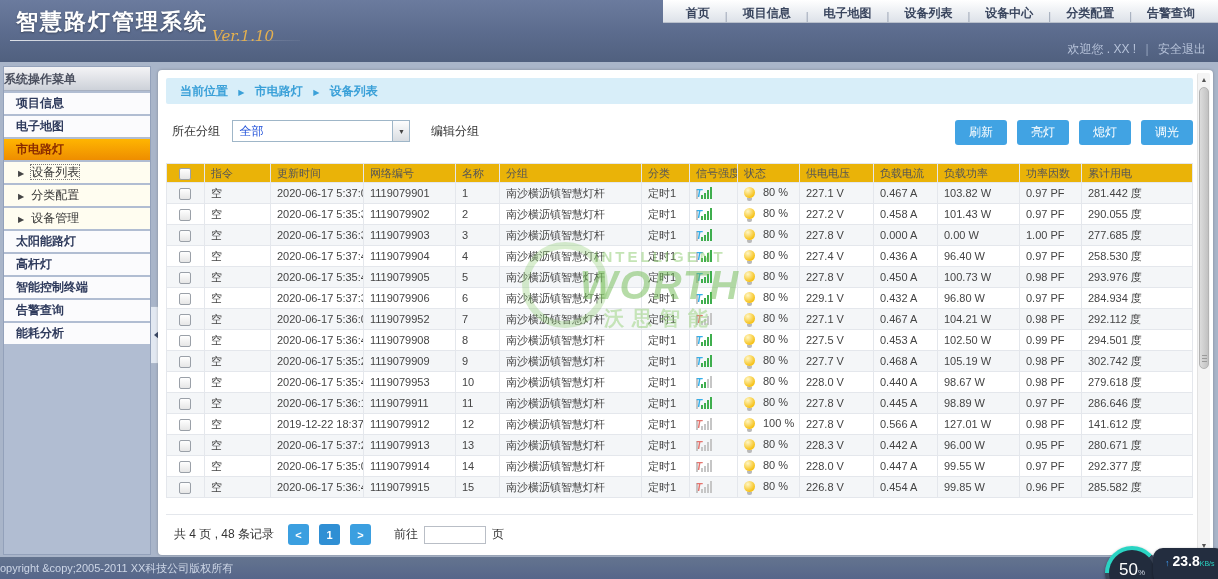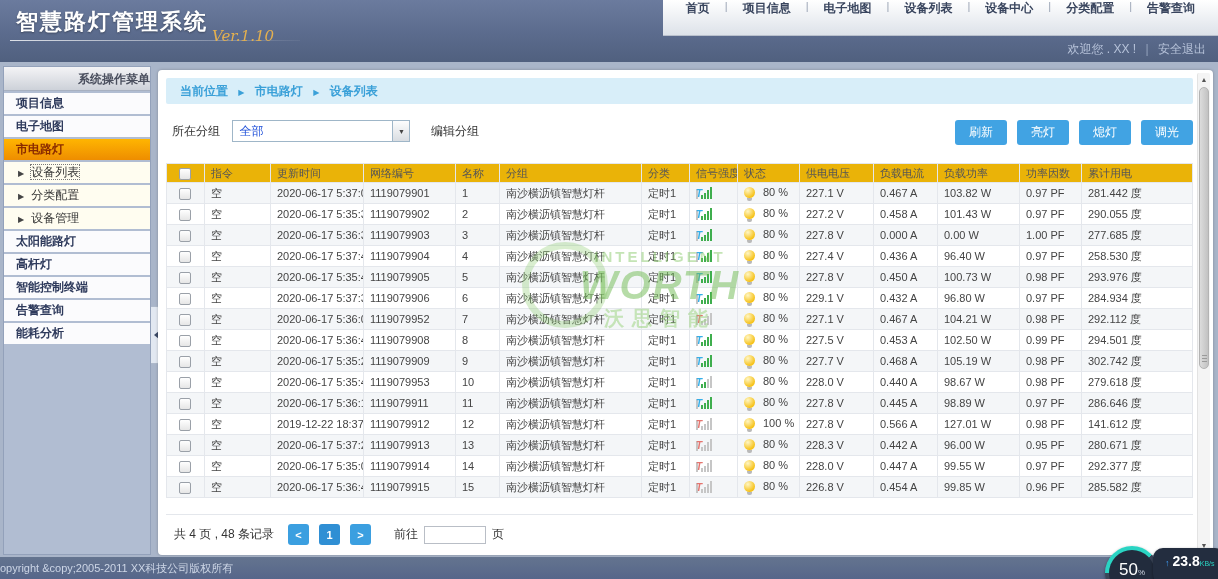--- a/index.html
+++ b/index.html
@@ -9,32 +9,32 @@
 
   
   .hdr { position:absolute; left:0; top:0; width:100%; height:62px;
          background:linear-gradient(180deg,#6b7b9e 0%,#5b6b8d 55%,#50607f 100%); }
   .hdr h1 { position:absolute; left:16px; top:7px; color:#fff; font-size:22px; letter-spacing:2px; font-weight:bold;
             text-shadow:0 1px 2px rgba(0,0,0,.35); }
   .hdr .underline { position:absolute; left:10px; top:40px; width:290px; height:1px;
             background:linear-gradient(90deg,rgba(255,255,255,.8),rgba(255,255,255,.05)); }
   .hdr .ver { position:absolute; left:212px; top:27px; color:#e4b04f; font-size:15px; font-style:italic;
             font-family:"DejaVu Serif","Liberation Serif",serif; }
-  .topnav { position:absolute; right:0; top:0; height:36px; display:flex; align-items:flex-start;
+  .topnav { position:absolute; right:0; top:0; height:23px; display:flex; align-items:flex-end;
             background:linear-gradient(180deg,#ffffff,#dde2e9); padding:0 8px; border-bottom:1px solid #b9c0cc; }
   .topnav .nav-item { font-size:12px; font-weight:bold; color:#39455e; padding:0 15px; cursor:pointer; white-space:nowrap; }
   .topnav .sep { color:#9aa4b4; font-size:11px; }
   .welcome { position:absolute; right:12px; top:41px; font-size:12px; color:#b6c2d9; }
   .welcome .lg { cursor:pointer; }
   .welcome .wsep { margin:0 6px; color:#93a1bc; }
 
   
   .sidebar { position:absolute; left:3px; top:66px; width:148px; height:489px; background:#b1bdd2;
              border:1px solid #93a1ba; }
-  .side-title { height:24px; line-height:24px; text-align:right; font-size:12px; font-weight:bold; color:#4a4f5e;
+  .side-title { height:24px; line-height:24px; text-align:left; font-size:12px; font-weight:bold; color:#4a4f5e;
              background:linear-gradient(180deg,#f4f4f6,#cdd1d9); border-bottom:1px solid #a7b0c0; }
   .side-menu { list-style:none; padding-top:2px; }
   .side-menu li { height:21px; line-height:21px; margin:0 0 2px 0; background:#fbfbfd; color:#2e3a5c;
              font-size:12px; font-weight:bold; padding-left:12px; cursor:pointer; white-space:nowrap; }
   .side-menu li.active { background:linear-gradient(180deg,#ffb501,#ee8d00); color:#8a2b00; }
   .side-menu li.sub { background:#fffdf0; font-weight:normal; color:#333; padding-left:14px; }
   .side-menu li.sub .tri { font-size:8px; color:#444; margin-right:7px; }
   .side-menu li.sub.selected .lbl { outline:1px dotted #777; }
 
   .collapse-handle { position:absolute; left:151px; top:306px; width:11px; height:58px; background:#e2e8f1;

